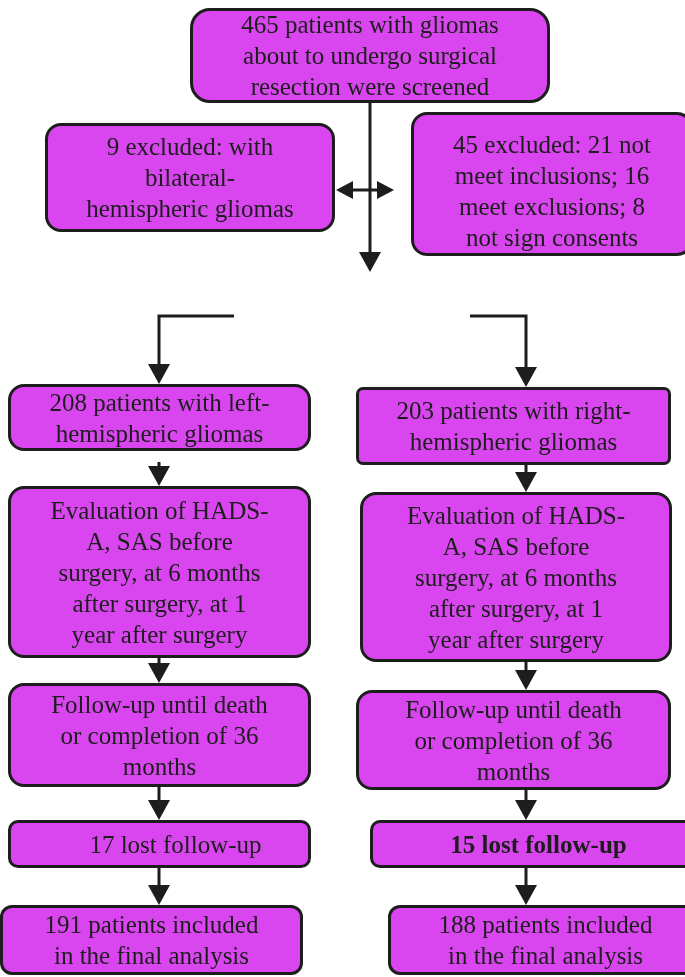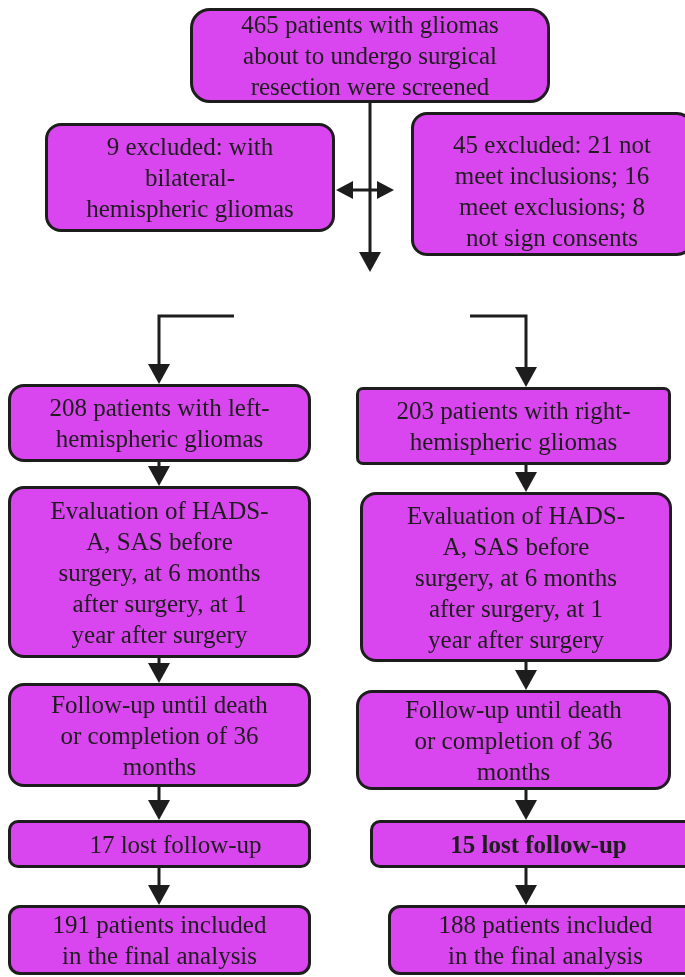--- a/index.html
+++ b/index.html
@@ -104,40 +104,40 @@
   </div>
   <div class="box" style="left:411px;top:112px;width:282px;height:144px;align-items:flex-end;">
     <span>45 excluded: 21 not
 meet inclusions; 16
 meet exclusions; 8
 not sign consents</span>
   </div>
 
 
 
-  <div class="box" style="left:8px;top:384px;width:303px;height:78px;">
+  <div class="box" style="left:8px;top:384px;width:303px;height:67px;">
     <span>208 patients with left-
 hemispheric gliomas</span>
   </div>
   <div class="box" style="left:8px;top:486px;width:303px;height:172px;">
     <span>Evaluation of HADS-
 A, SAS before
 surgery, at 6 months
 after surgery, at 1
 year after surgery</span>
   </div>
   <div class="box" style="left:8px;top:683px;width:303px;height:104px;">
     <span>Follow-up until death
 or completion of 36
 months</span>
   </div>
   <div class="box r10" style="left:8px;top:820px;width:303px;height:48px;padding-left:32px;">
     <span>17 lost follow-up</span>
   </div>
-  <div class="box r12" style="left:8px;top:905px;width:303px;height:70px;">
+  <div class="box r12" style="left:0;top:905px;width:303px;height:70px;">
     <span>191 patients included
 in the final analysis</span>
   </div>
 
   <div class="box" style="left:356px;top:387px;width:315px;height:78px;border-radius:7px;">
     <span>203 patients with right-
 hemispheric gliomas</span>
   </div>
   <div class="box" style="left:360px;top:492px;width:312px;height:170px;">
     <span>Evaluation of HADS-

